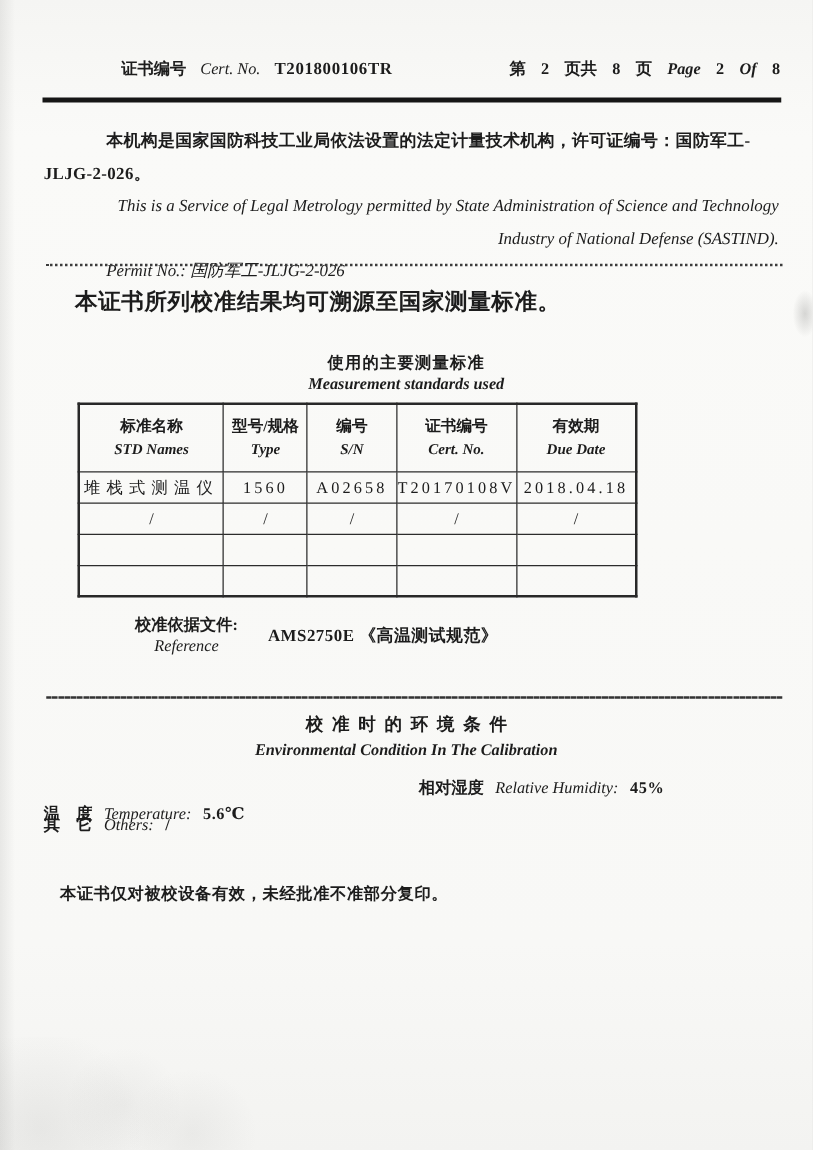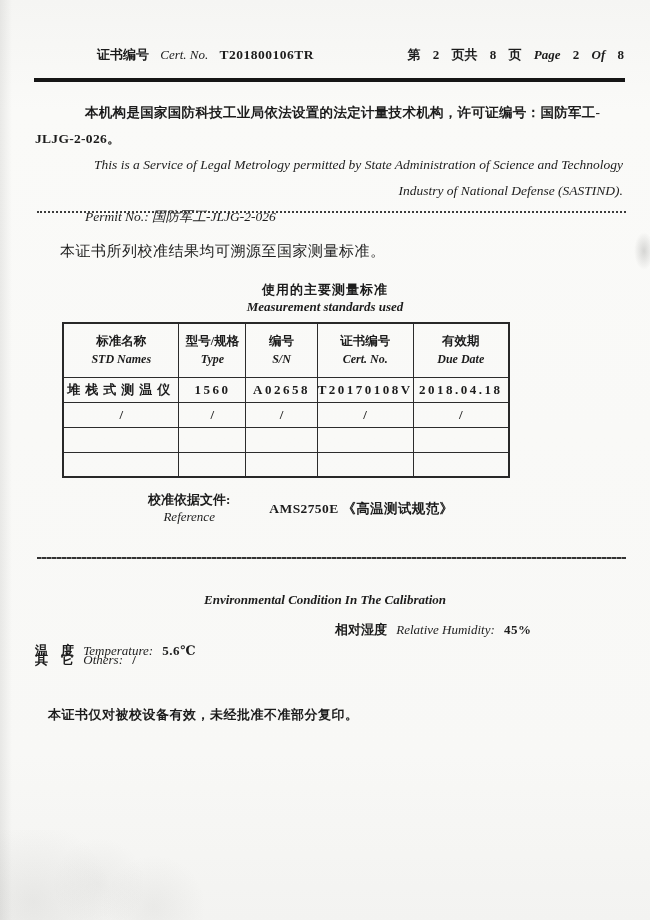--- a/index.html
+++ b/index.html
@@ -46,43 +46,43 @@
 
   
   .intro { position:absolute; top:100px; left:35px; right:27px; font-size:13.5px; line-height:25.5px; }
   .intro .cn-p { font-weight:600; text-indent:50px; letter-spacing:0.3px; }
   .intro .en-p { font-style:italic; text-indent:50px; margin-top:1px;text-align:right; }
   .intro .permit-p { font-style:italic; text-indent:50px; margin-top:1px; }
 
   .rule-dotted { position:absolute; top:211px; left:37px; right:24px; border-top:2px dotted #3c3c3c; }
 
   
-  .trace-cn { position:absolute; top:242px; left:60px; font-size:15px; font-weight:400; letter-spacing:0.5px; }
+  .trace-cn { position:absolute; top:229px; left:60px; font-size:18px; font-weight:700; letter-spacing:0.5px; }
   .trace-en { position:absolute; top:258px; left:58px; font-size:13px; font-style:italic; }
   .mtitle-cn { top:281px; font-size:13px; font-weight:600; letter-spacing:1px; }
   .mtitle-en { top:299px; font-size:13px; font-style:italic; }
 
   
   table.standards {
     position:absolute; top:322px; left:62px; width:448px;
     border-collapse:collapse; table-layout:fixed;
     border:2px solid #282828;
   }
   table.standards th, table.standards td {
     border:1.5px solid #2c2c2c; text-align:center; vertical-align:middle;
     overflow:hidden; white-space:nowrap;
   }
   table.standards th { height:54px; font-size:12.5px; line-height:1.45; font-weight:600; }
   table.standards th .en { font-weight:600; font-size:12px; }
-  table.standards td { height:25px; font-size:13px; font-weight:700; }
+  table.standards td { height:25px; font-size:13px; font-weight:400; }
   td.sp-cn { letter-spacing:5px; }
   td.sp-num { letter-spacing:2.5px; }
 
   
-  .reference { position:absolute; top:491px; left:108px; display:flex; align-items:center; gap:39px;margin-left:40px; }
+  .reference { position:absolute; top:491px; left:108px; display:flex; align-items:center; gap:24px; }
   .ref-label { text-align:center; }
   .ref-label .cn { display:block; font-size:13px; }
   .ref-label .en { display:block; font-size:13px; }
   .ref-value { font-size:13.5px; font-weight:600; letter-spacing:0.4px; padding-top:2px; }
 
   .rule-dashed { position:absolute; top:557px; left:37px; right:24px; height:2px;
     background:repeating-linear-gradient(90deg,#333 0 4px,#888 4px 5px); }
 
   
   .env-title-cn { top:571px; font-size:14px; font-weight:700; letter-spacing:7px; text-indent:7px; }
@@ -190,20 +190,21 @@
   <section class="reference">
     <div class="ref-label">
       <span class="cn">校准依据文件:</span>
       <span class="en">Reference</span>
     </div>
     <div class="ref-value">AMS2750E 《高温测试规范》</div>
   </section>
 
   <div class="rule-dashed"></div>
 
+  <h3 class="center env-title-cn">校准时的环境条件</h3>
   <h4 class="center env-title-en">Environmental Condition In The Calibration</h4>
 
   <div class="env-item env-temp">
     <span class="cn">温　度</span>
     <span class="en">Temperature:</span>
     <span class="env-val">5.6℃</span>
   </div>
   <div class="env-item env-humidity">
     <span class="cn">相对湿度</span>
     <span class="en">Relative Humidity:</span>

